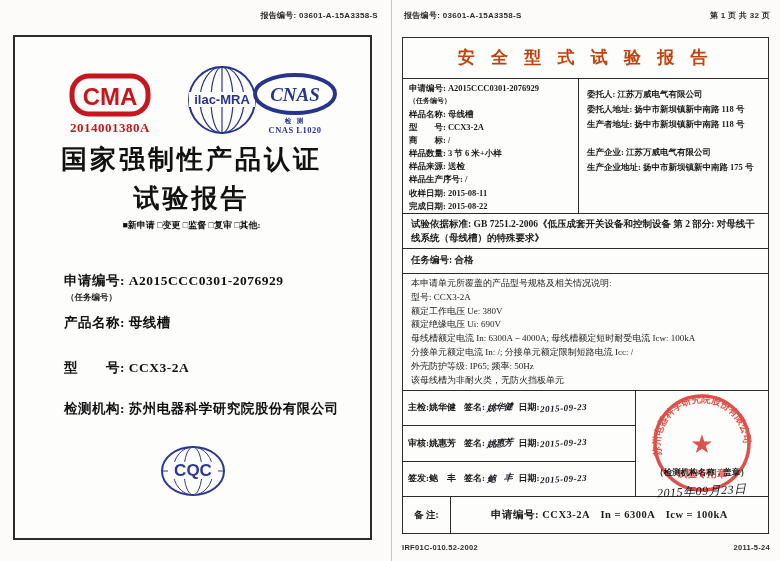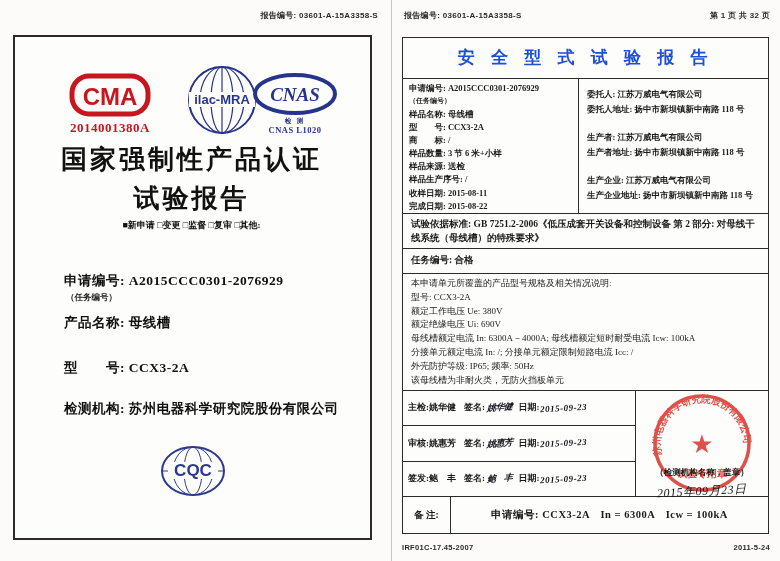--- a/index.html
+++ b/index.html
@@ -17,21 +17,21 @@
   .lp-checkline{left:13px;width:357px;text-align:center;font-size:9px;font-weight:700;color:#111;}
   .lp-field{left:64px;font-size:13.5px;font-weight:600;letter-spacing:.5px;color:#111;}
   .lp-note{left:66px;font-size:8.5px;font-weight:600;color:#222;}
   .logo-num{color:#c8161e;font-size:13px;font-weight:700;text-align:center;letter-spacing:.5px;}
   .cnas-sub{color:#27348b;font-size:6.5px;font-weight:700;text-align:center;letter-spacing:2px;}
   .cnas-code{color:#27348b;font-size:8.5px;font-weight:700;text-align:center;letter-spacing:.5px;}
   
   .page-divider{left:391px;top:0;width:1px;height:561px;background:#c9c5bf;}
   .rp-table{left:402px;top:37px;width:367px;height:497px;border:1.5px solid #2b2b2b;background:#fdfdfc;box-sizing:border-box;display:flex;flex-direction:column;}
   .row{box-sizing:border-box;border-bottom:1px solid #2b2b2b;}
-  .rp-title-row{height:41px;display:flex;align-items:center;justify-content:center;font-size:17px;font-weight:700;letter-spacing:6px;color:#1d4ed8;}
+  .rp-title-row{height:41px;display:flex;align-items:center;justify-content:center;font-size:17px;font-weight:700;letter-spacing:6px;color:#c2410c;}
   .info-row{height:135px;display:flex;}
   .info-col-l{width:176px;box-sizing:border-box;border-right:1px solid #2b2b2b;padding:3px 6px 0 6px;}
   .info-col-l div{font-size:8.5px;line-height:13.1px;font-weight:600;white-space:nowrap;}
   .info-col-r{flex:1;padding:8px 6px 0 8px;}
   .info-col-r div{font-size:8.5px;line-height:15px;font-weight:600;white-space:nowrap;}
   .grp-gap{margin-top:13px;}
   .std-row{height:35px;padding:3px 8px;font-size:9.5px;line-height:14px;font-weight:600;}
   .ccl-row{height:25px;padding:5px 8px;font-size:9.5px;font-weight:600;}
   .spec-row{height:117px;padding:3px 8px;}
   .spec-row div{font-size:9px;line-height:13.9px;font-weight:400;white-space:nowrap;}
@@ -118,24 +118,23 @@
         <div>商　　标: /</div>
         <div>样品数量: 3 节 6 米+小样</div>
         <div>样品来源: 送检</div>
         <div>样品生产序号: /</div>
         <div>收样日期: 2015-08-11</div>
         <div>完成日期: 2015-08-22</div>
       </div>
       <div class="info-col-r">
         <div>委托人: 江苏万威电气有限公司</div>
         <div>委托人地址: 扬中市新坝镇新中南路 118 号</div>
-        <div class="grp-gap">生产者: 江苏万威电气有限公司</div>
         <div>生产者地址: 扬中市新坝镇新中南路 118 号</div>
         <div class="grp-gap">生产企业: 江苏万威电气有限公司</div>
-        <div>生产企业地址: 扬中市新坝镇新中南路 118 号</div>
+        <div>生产企业地址: 扬中市新坝镇新中南路 175 号</div>
       </div>
     </div>
 
     <div class="row std-row">试验依据标准: GB 7251.2-2006《低压成套开关设备和控制设备 第 2 部分: 对母线干线系统（母线槽）的特殊要求》</div>
 
     <div class="row ccl-row">任务编号: 合格</div>
 
     <div class="row spec-row">
       <div>本申请单元所覆盖的产品型号规格及相关情况说明:</div>
       <div>型号: CCX3-2A</div>
@@ -191,16 +190,16 @@
       </div>
     </div>
 
     <div class="row remark-row">
       <div class="remark-label">备 注:</div>
       <div class="remark-val">申请编号: CCX3-2A　In = 6300A　Icw = 100kA</div>
     </div>
 
   </div>
 
-  <div class="abs sans footer-text" style="left:402px;top:543px;">IRF01C-17.45-2007</div>
+  <div class="abs sans footer-text" style="left:402px;top:543px;">IRF01C-010.52-2002</div>
   <div class="abs sans footer-text" style="left:640px;top:543px;width:130px;text-align:right;">2011-5-24</div>
 
 </div>
 
 </body></html>

